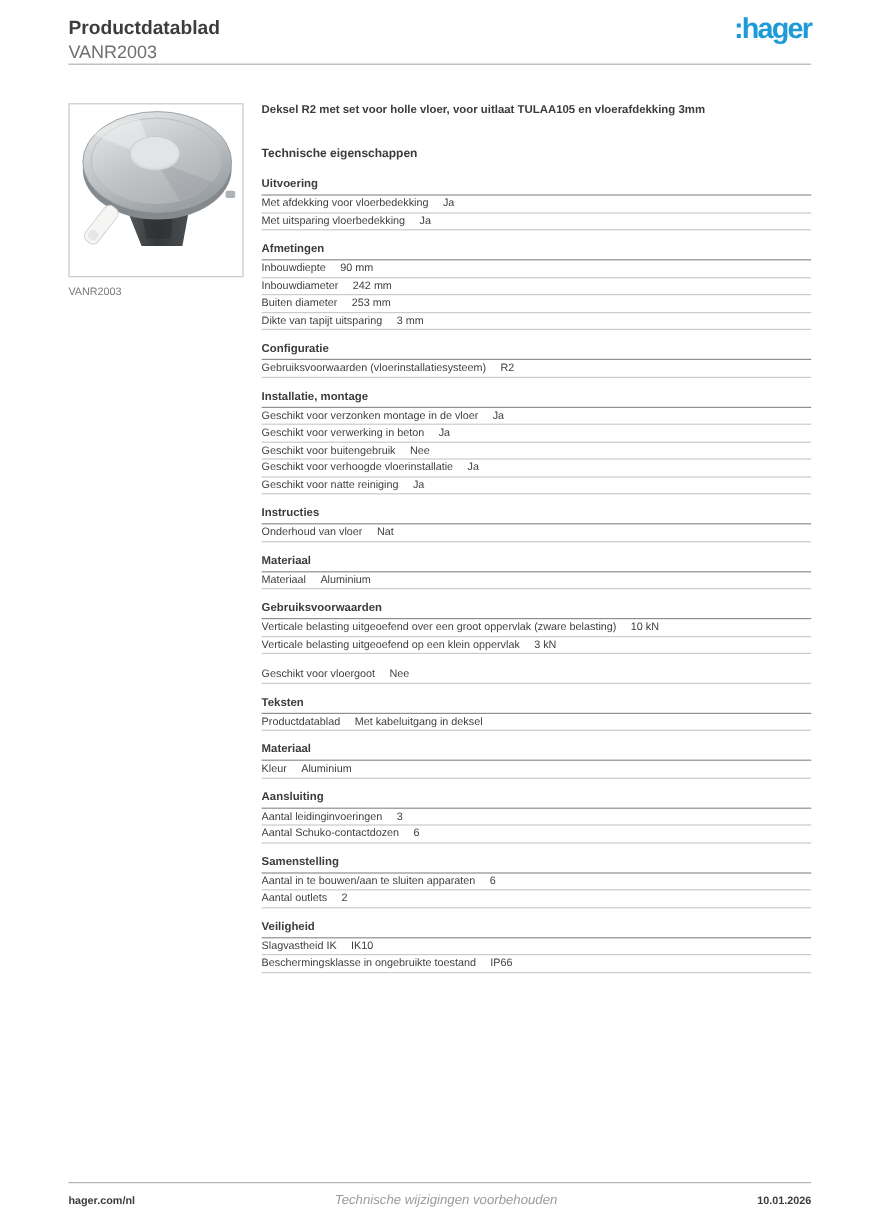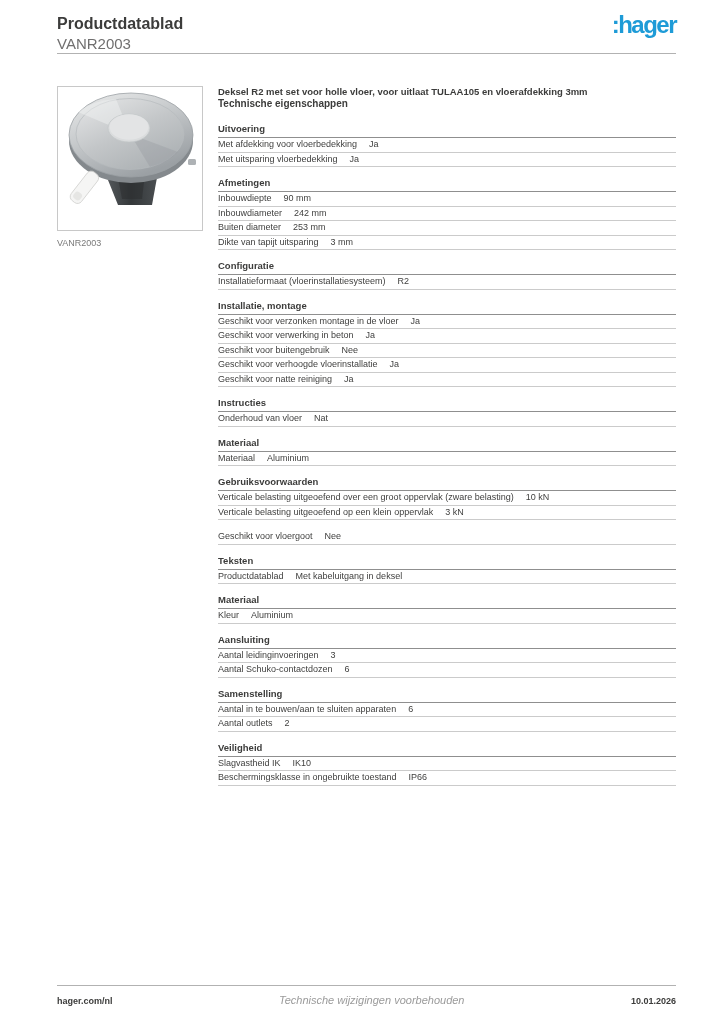--- a/index.html
+++ b/index.html
@@ -65,20 +65,21 @@
     margin-left: 13px;
     min-width: 0;
   }
   .product-title {
     font-size: 9.5px;
     font-weight: bold;
     line-height: 12px;
     color: #3c3c3b;
   }
   .specs-heading {
+    margin-top: 25px;
     font-size: 10px;
     font-weight: bold;
     line-height: 12px;
     color: #3c3c3b;
   }
   .spec-sections { margin-top: 0; }
   .spec-section { margin-top: 10px; }
   .spec-section:first-child { margin-top: 13px; }
   .spec-section-title {
     font-size: 9.5px;
@@ -217,21 +218,21 @@
     <span class="spec-label">Dikte van tapijt uitsparing</span>
     <span class="spec-value">3 mm</span>
   </div>
 </div>
   </section>
 
   <section class="spec-section">
     <h3 class="spec-section-title">Configuratie</h3>
     <div class="spec-rows">
   <div class="spec-row">
-    <span class="spec-label">Installatieformaat (vloerinstallatiesysteem)</span>
+    <span class="spec-label">Gebruiksvoorwaarden (vloerinstallatiesysteem)</span>
     <span class="spec-value">R2</span>
   </div>
 </div>
   </section>
 
   <section class="spec-section">
     <h3 class="spec-section-title">Installatie, montage</h3>
     <div class="spec-rows">
   <div class="spec-row">
     <span class="spec-label">Geschikt voor verzonken montage in de vloer</span>

